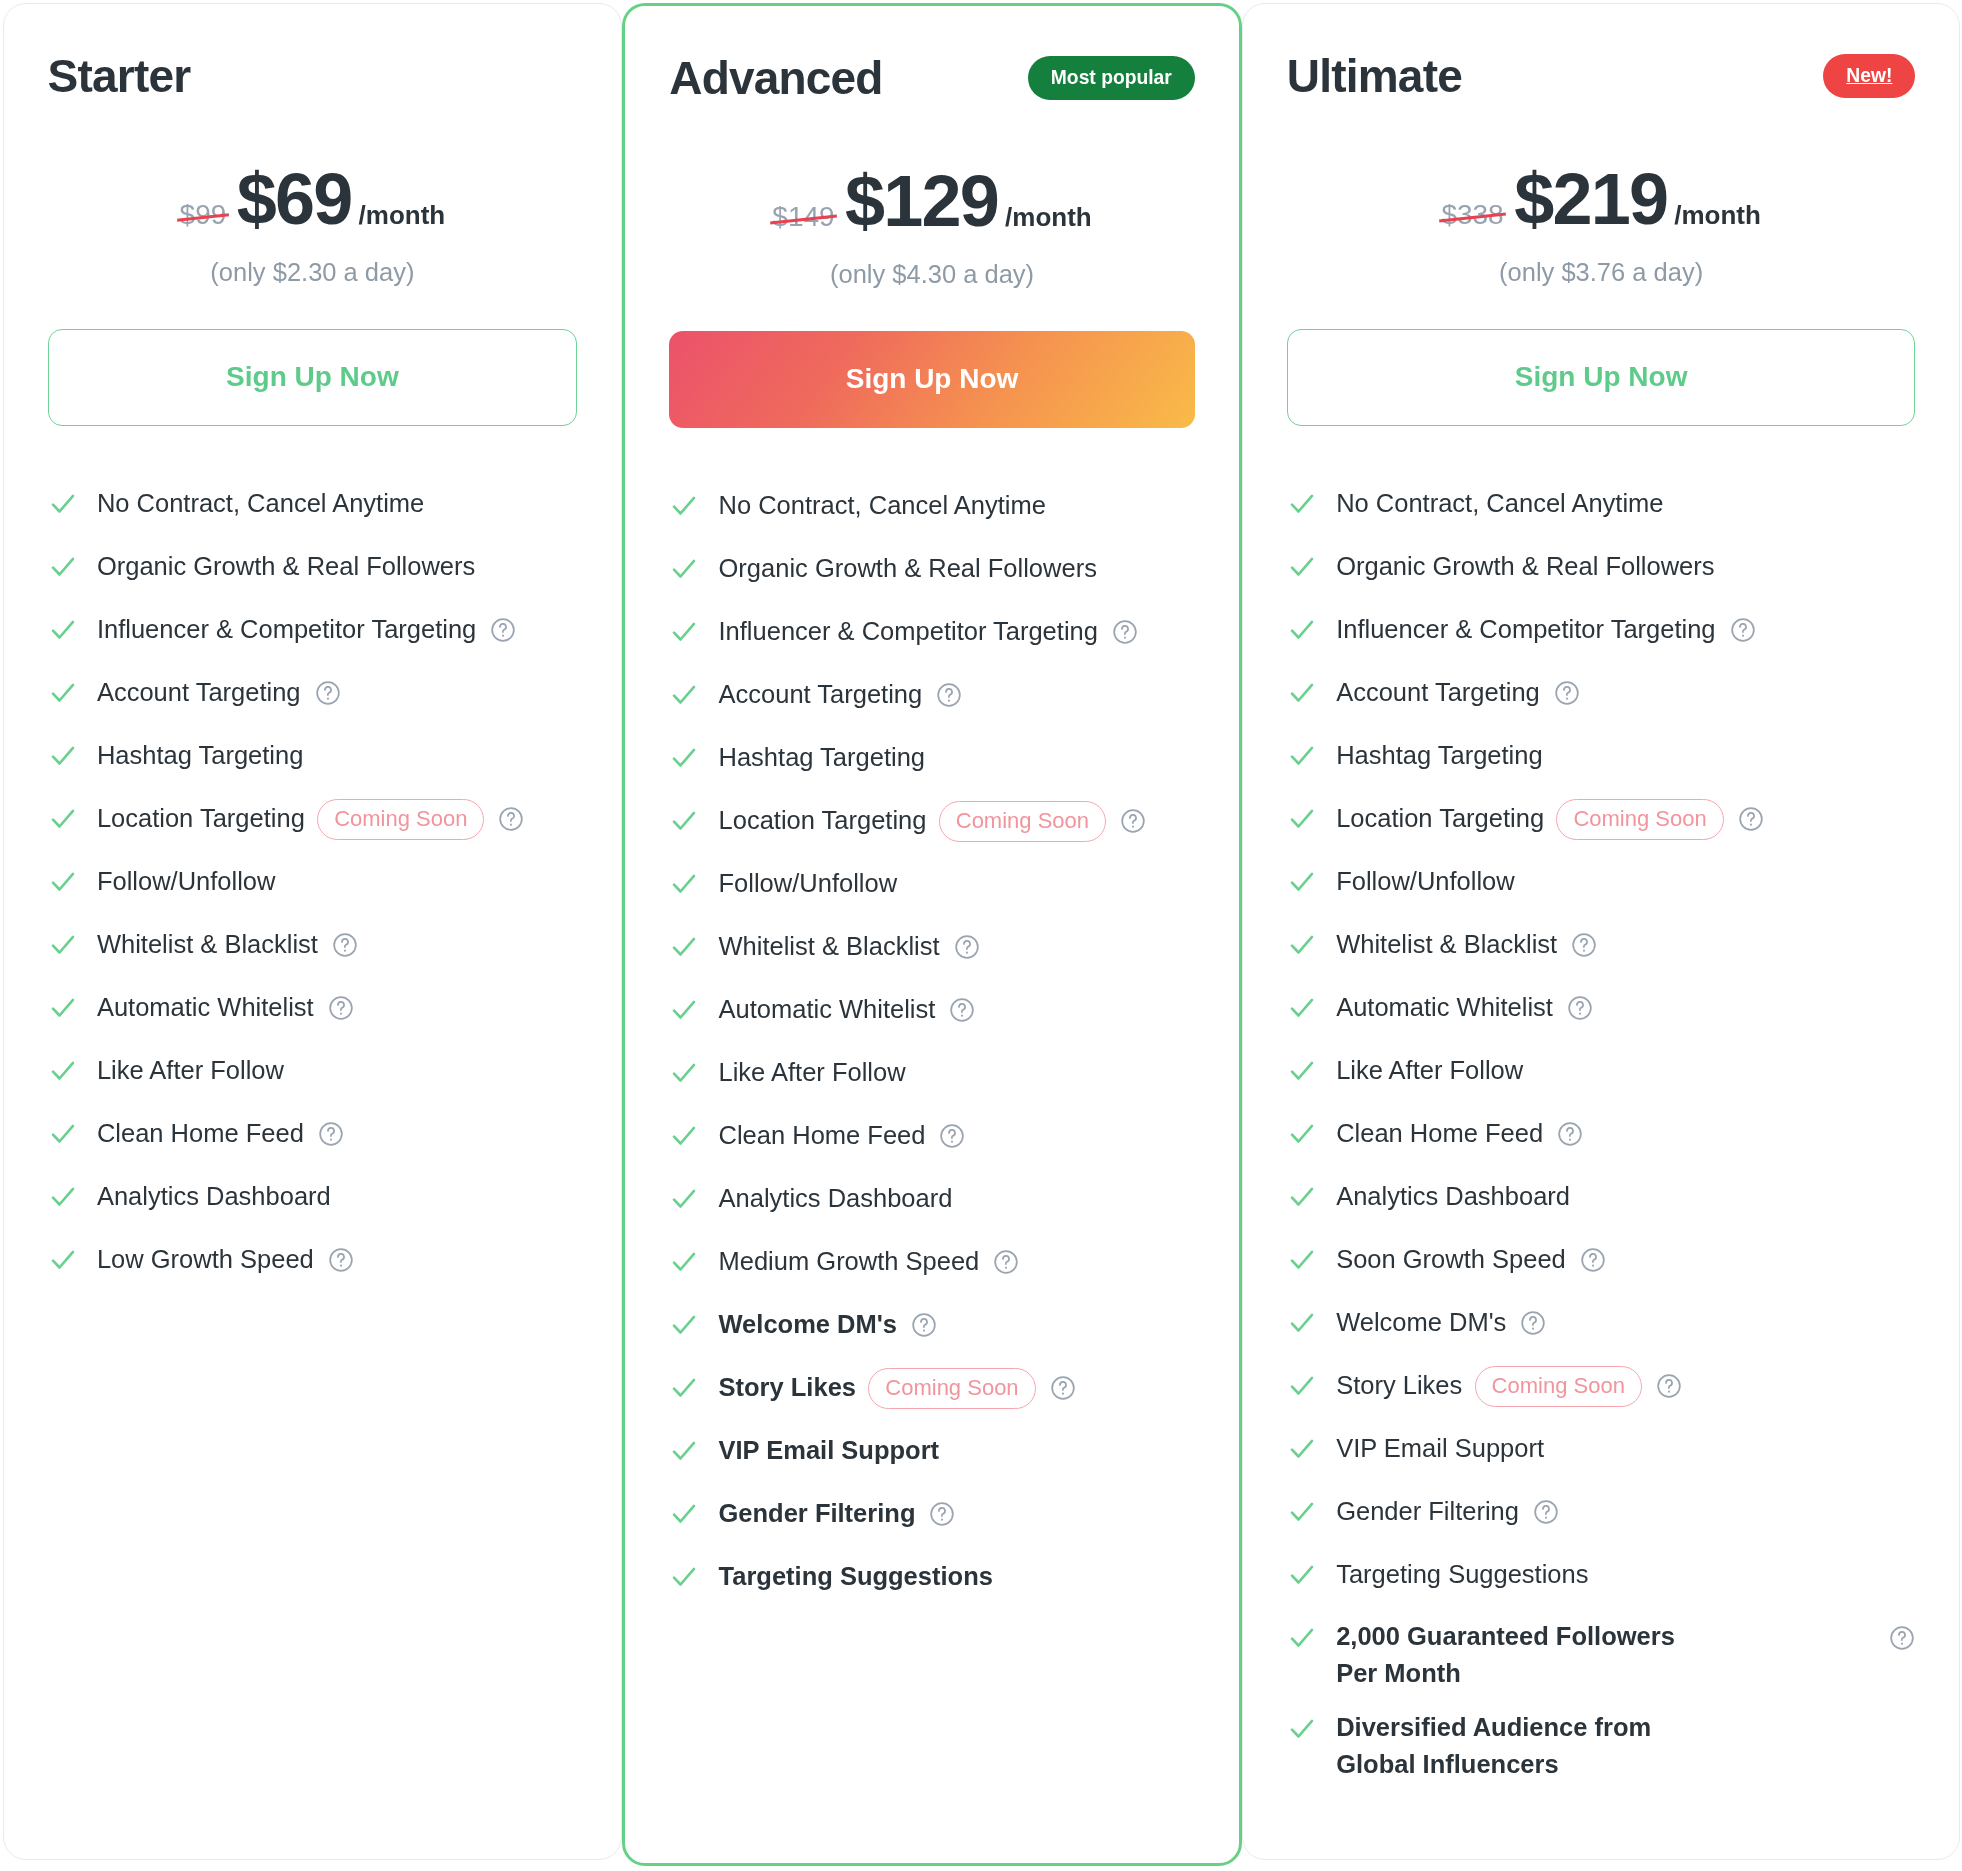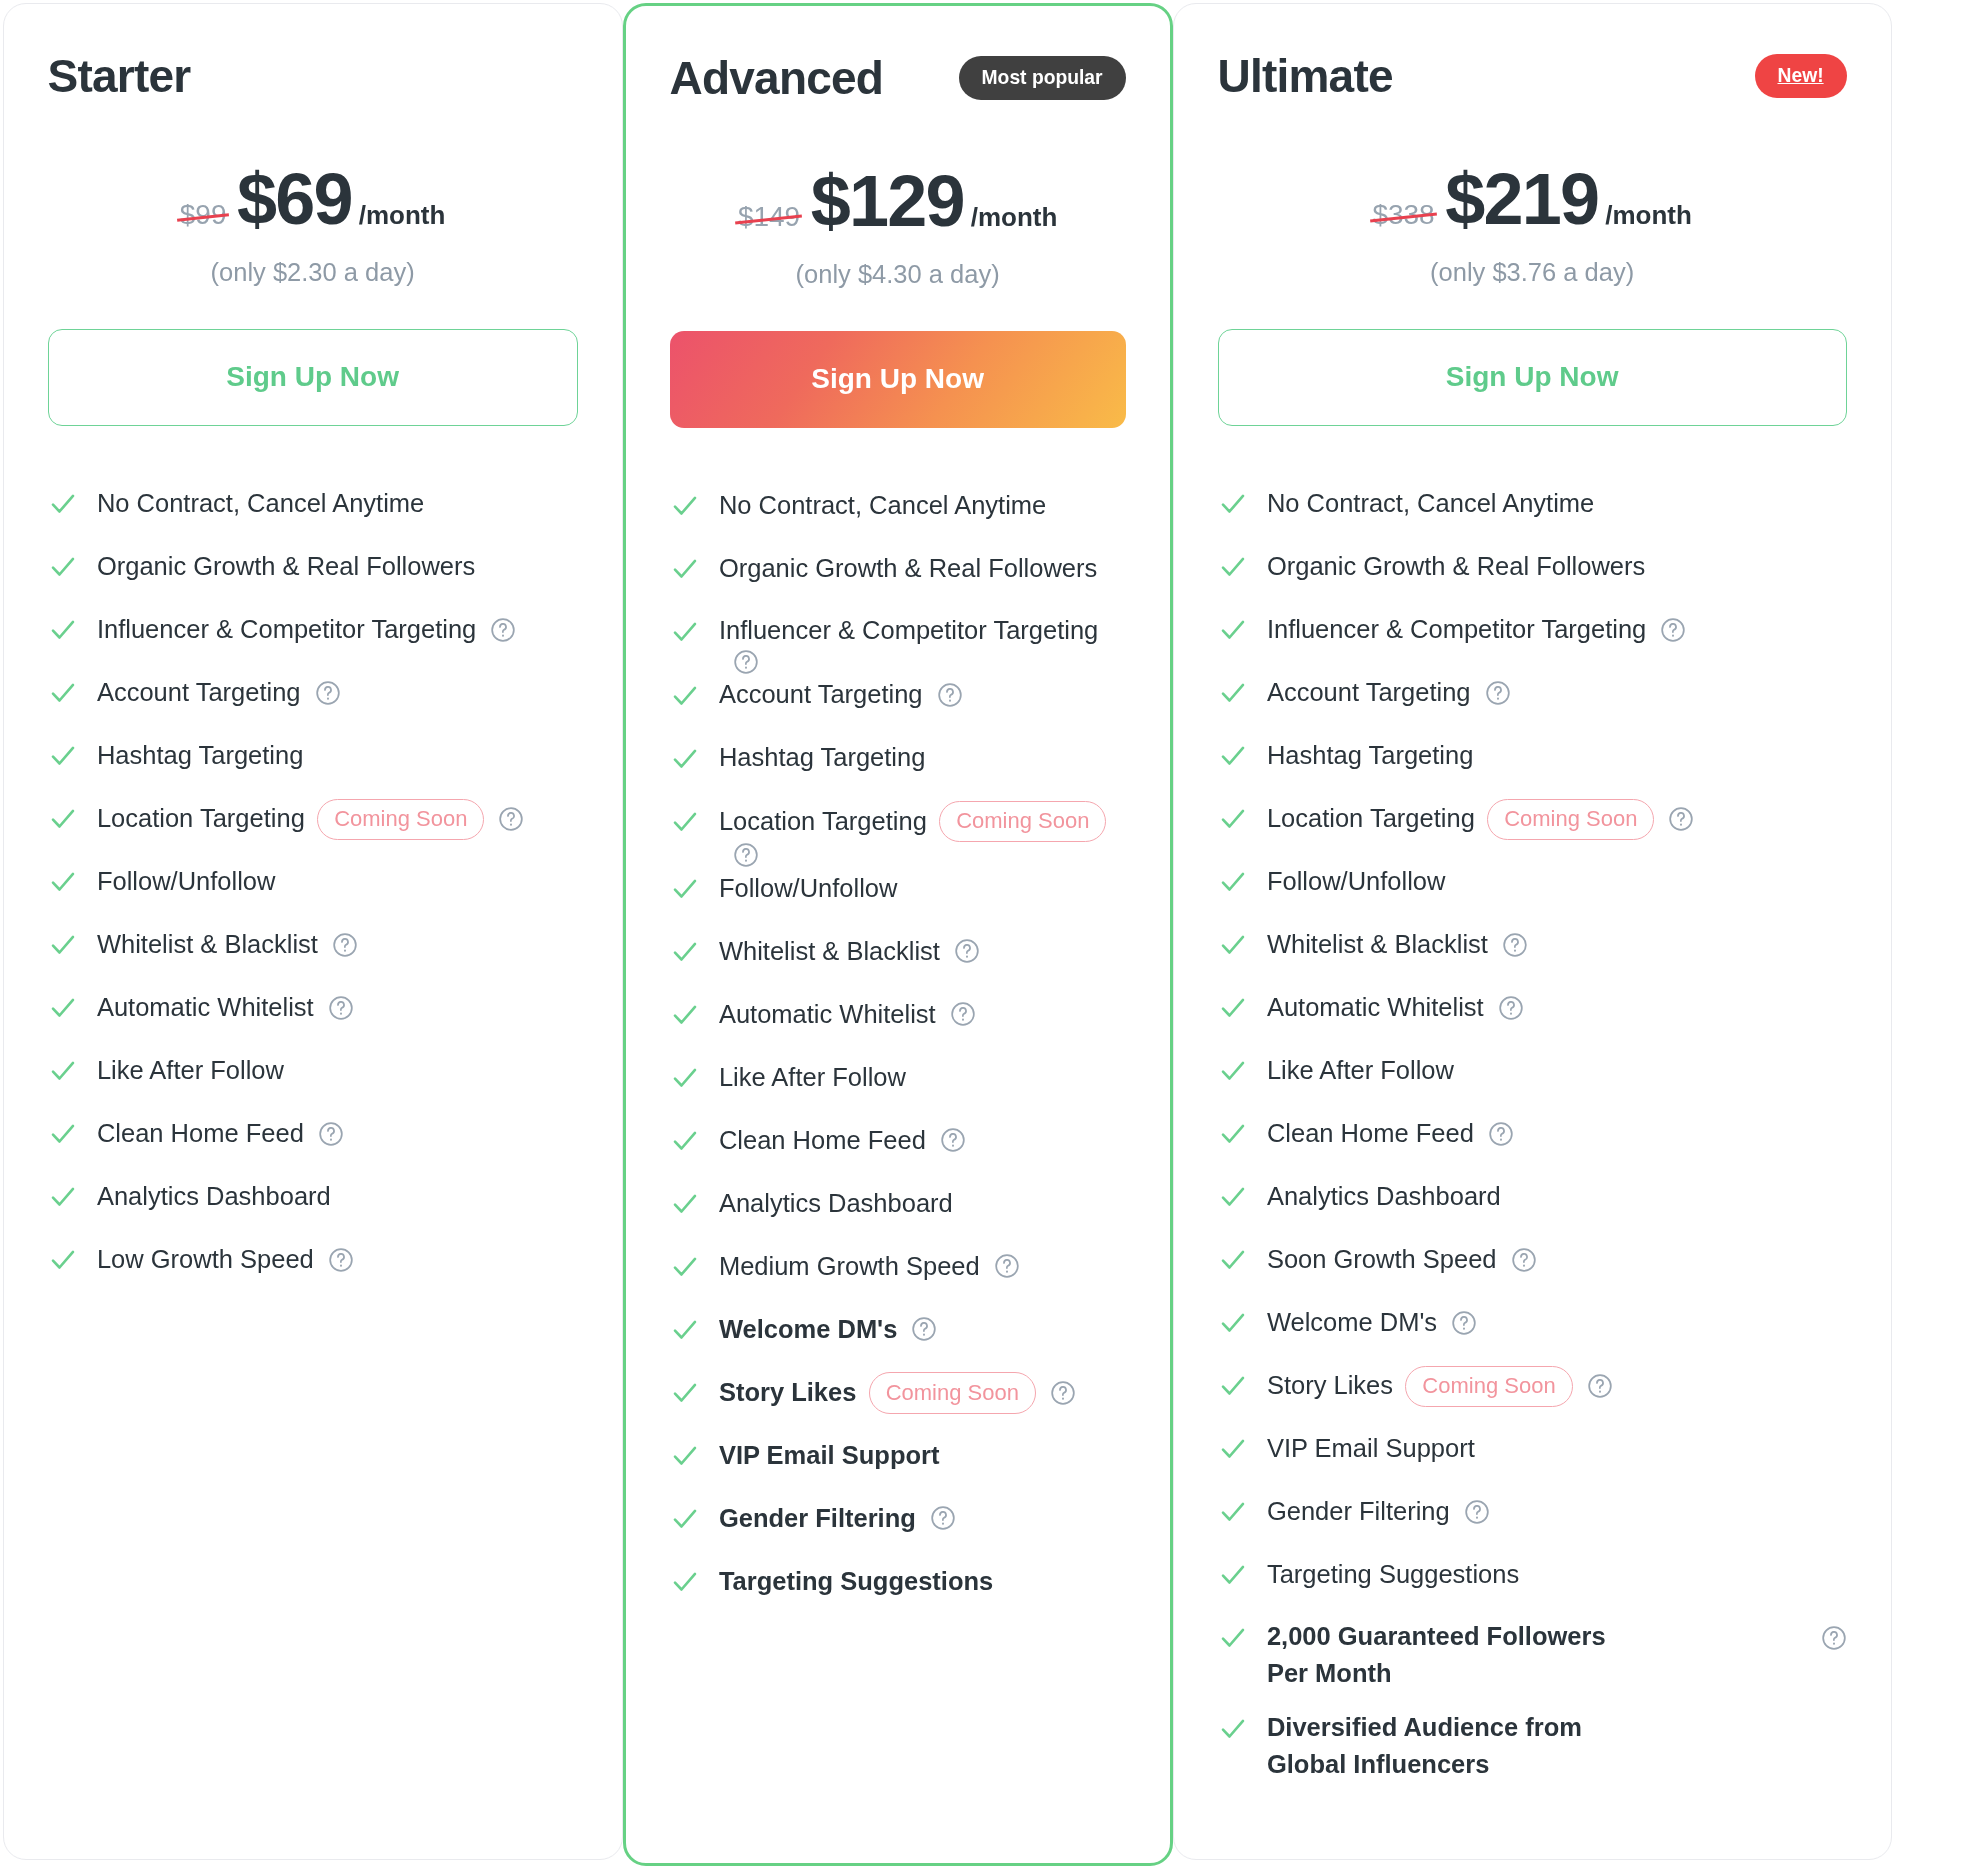--- a/index.html
+++ b/index.html
@@ -22,21 +22,21 @@
   
   .card {
     position: relative;
     background: #ffffff;
     border-radius: 23px;
     border: 1.8px solid #e9eaee;
     padding: 40px 44px 35px 44px;
     min-height: 1857px;
   }
   .card.col-starter  { width: 620px; }
-  .card.col-advanced { width: 550px; border: 3.5px solid #66d184; min-height: 1863px; }
+  .card.col-advanced { width: 620px; border: 3.5px solid #66d184; min-height: 1863px; }
   .card.col-ultimate { width: 719px; }
 
   
   .card-head {
     display: flex;
     align-items: center;
     justify-content: space-between;
     min-height: 65px;
   }
   .plan-name {
@@ -49,21 +49,21 @@
   .pill {
     display: inline-flex;
     align-items: center;
     justify-content: center;
     border-radius: 877px;
     color: #ffffff;
     font-size: 19.3px;
     font-weight: bold;
     white-space: nowrap;
   }
-  .pill.popular { background: #404040; padding: 11.4px 23px; }
+  .pill.popular { background: #15803d; padding: 11.4px 23px; }
   .pill.newbadge { background: #ef4444; padding: 11.4px 23px; text-decoration: underline; }
 
   
   .price-block { text-align: center; margin-top: 54px; }
 
   .price-row {
     display: flex;
     align-items: baseline;
     justify-content: center;
     white-space: nowrap;

